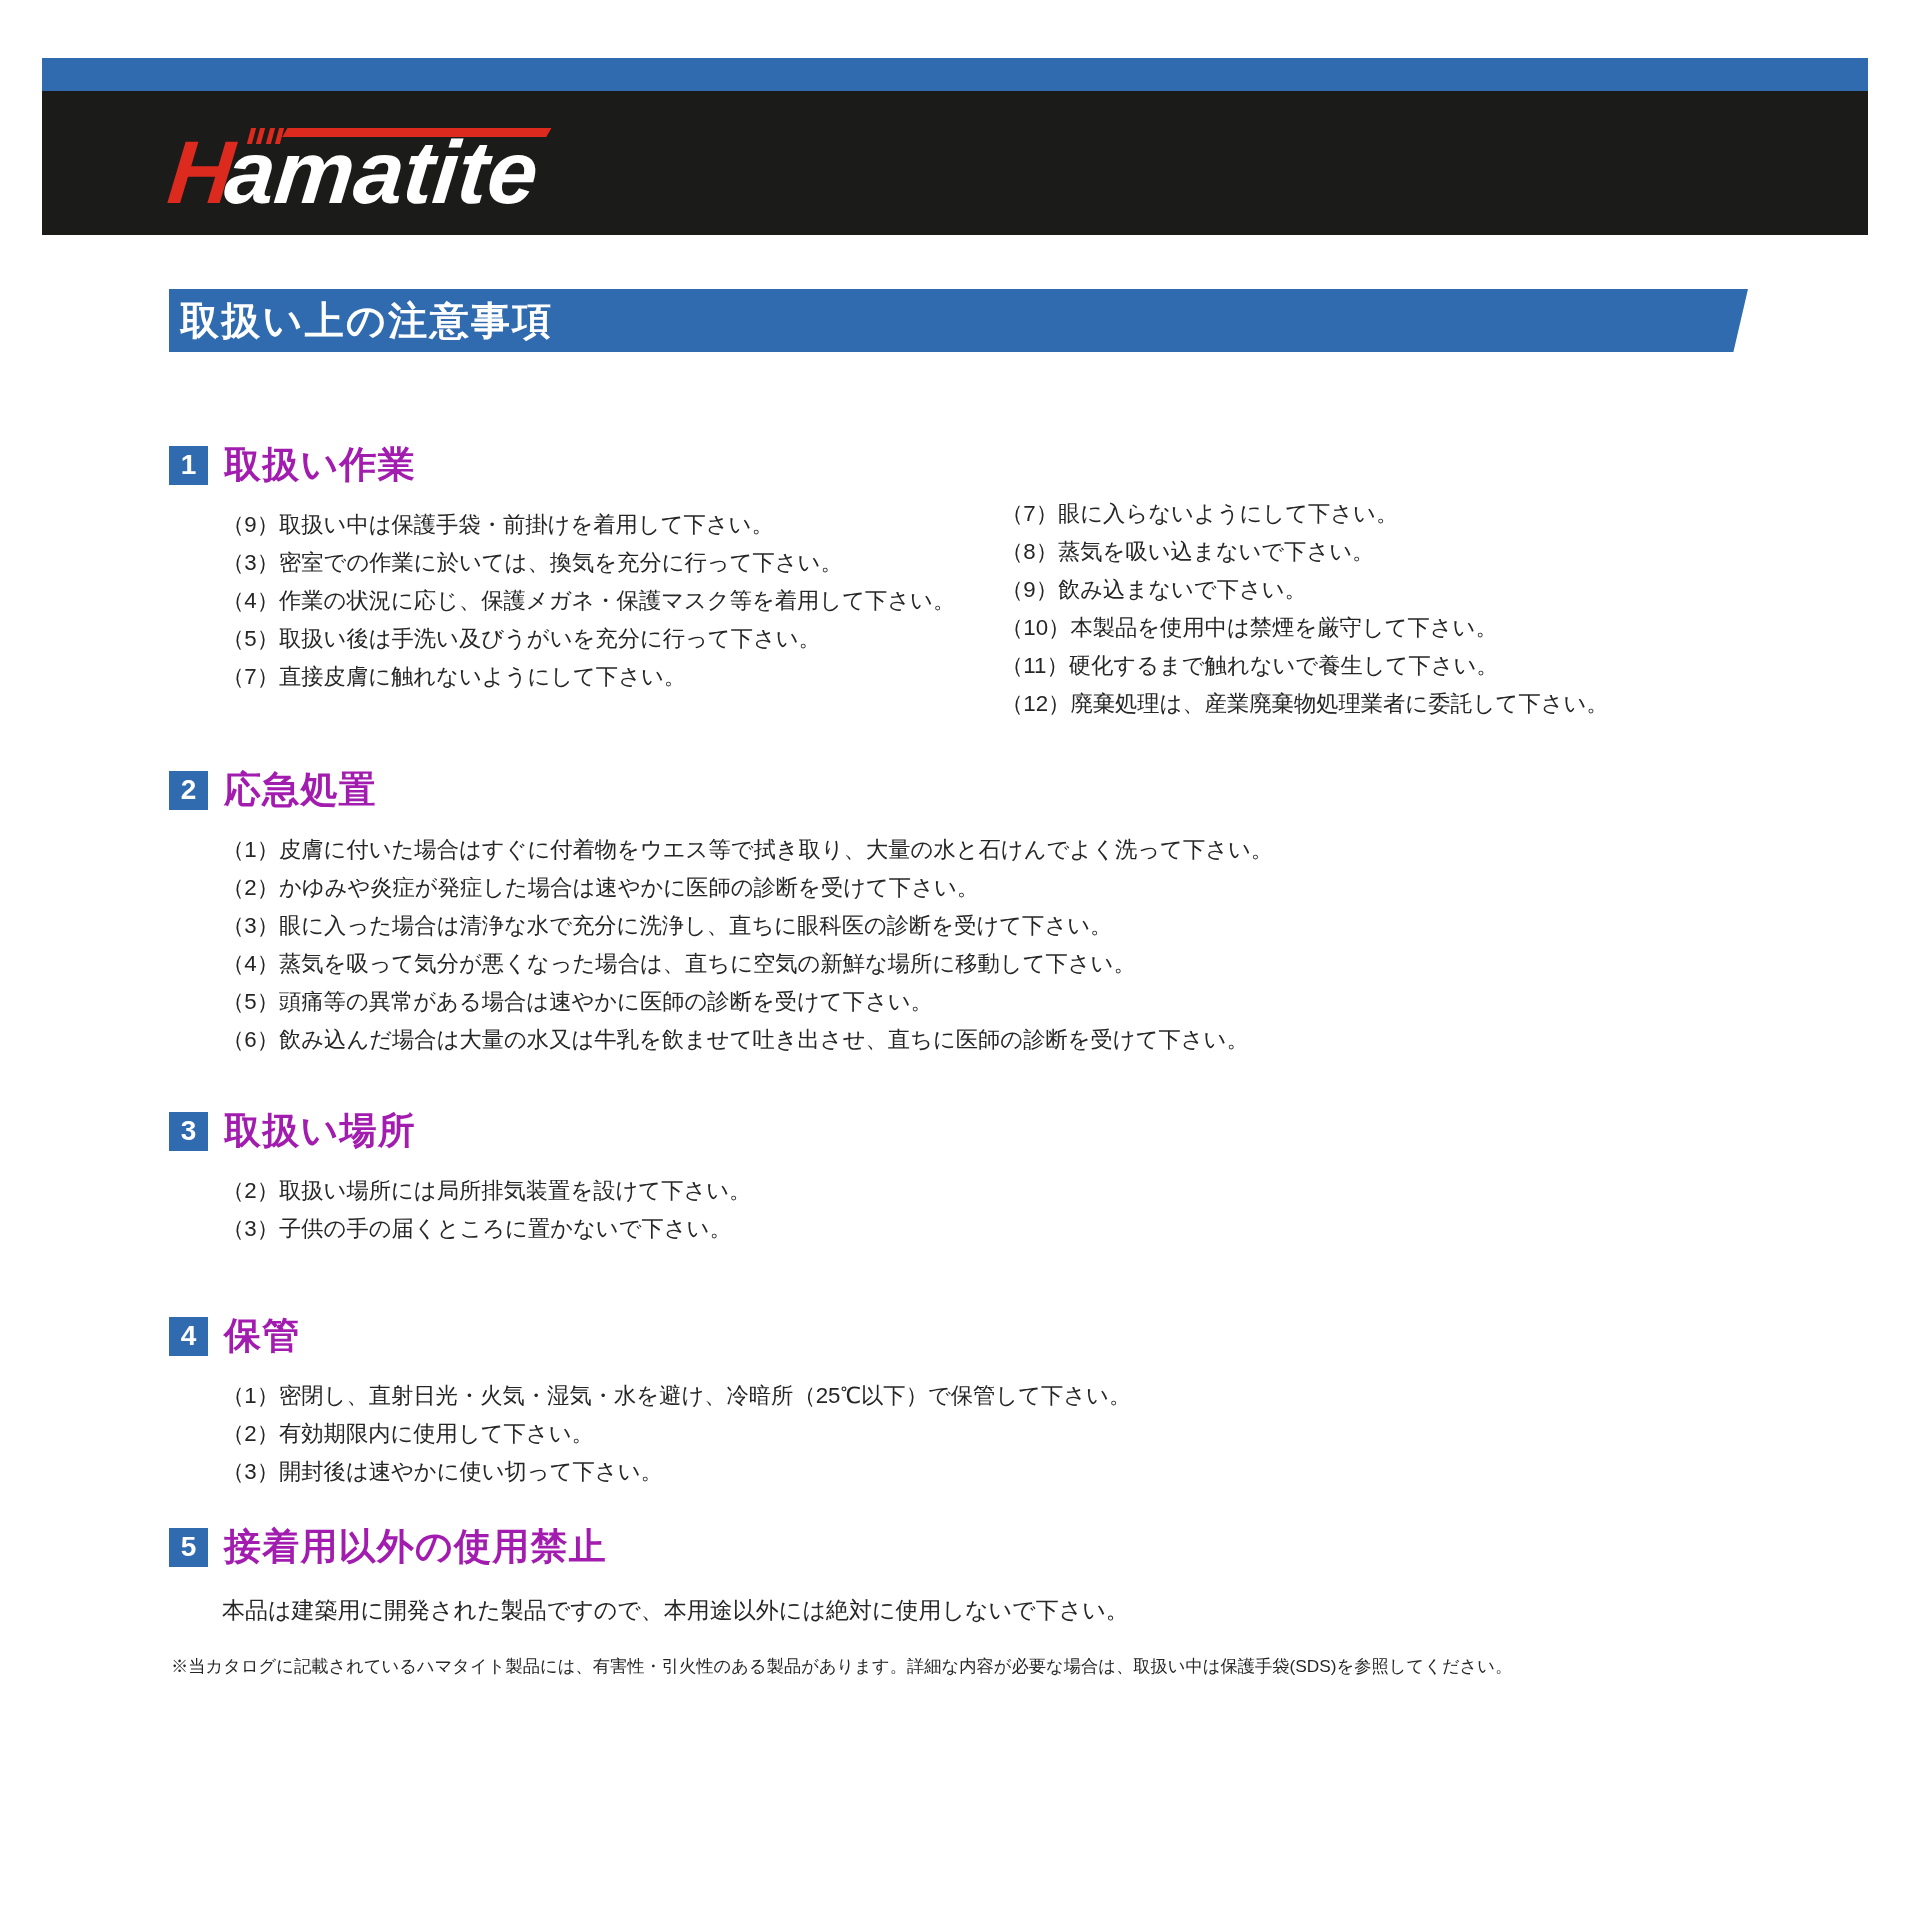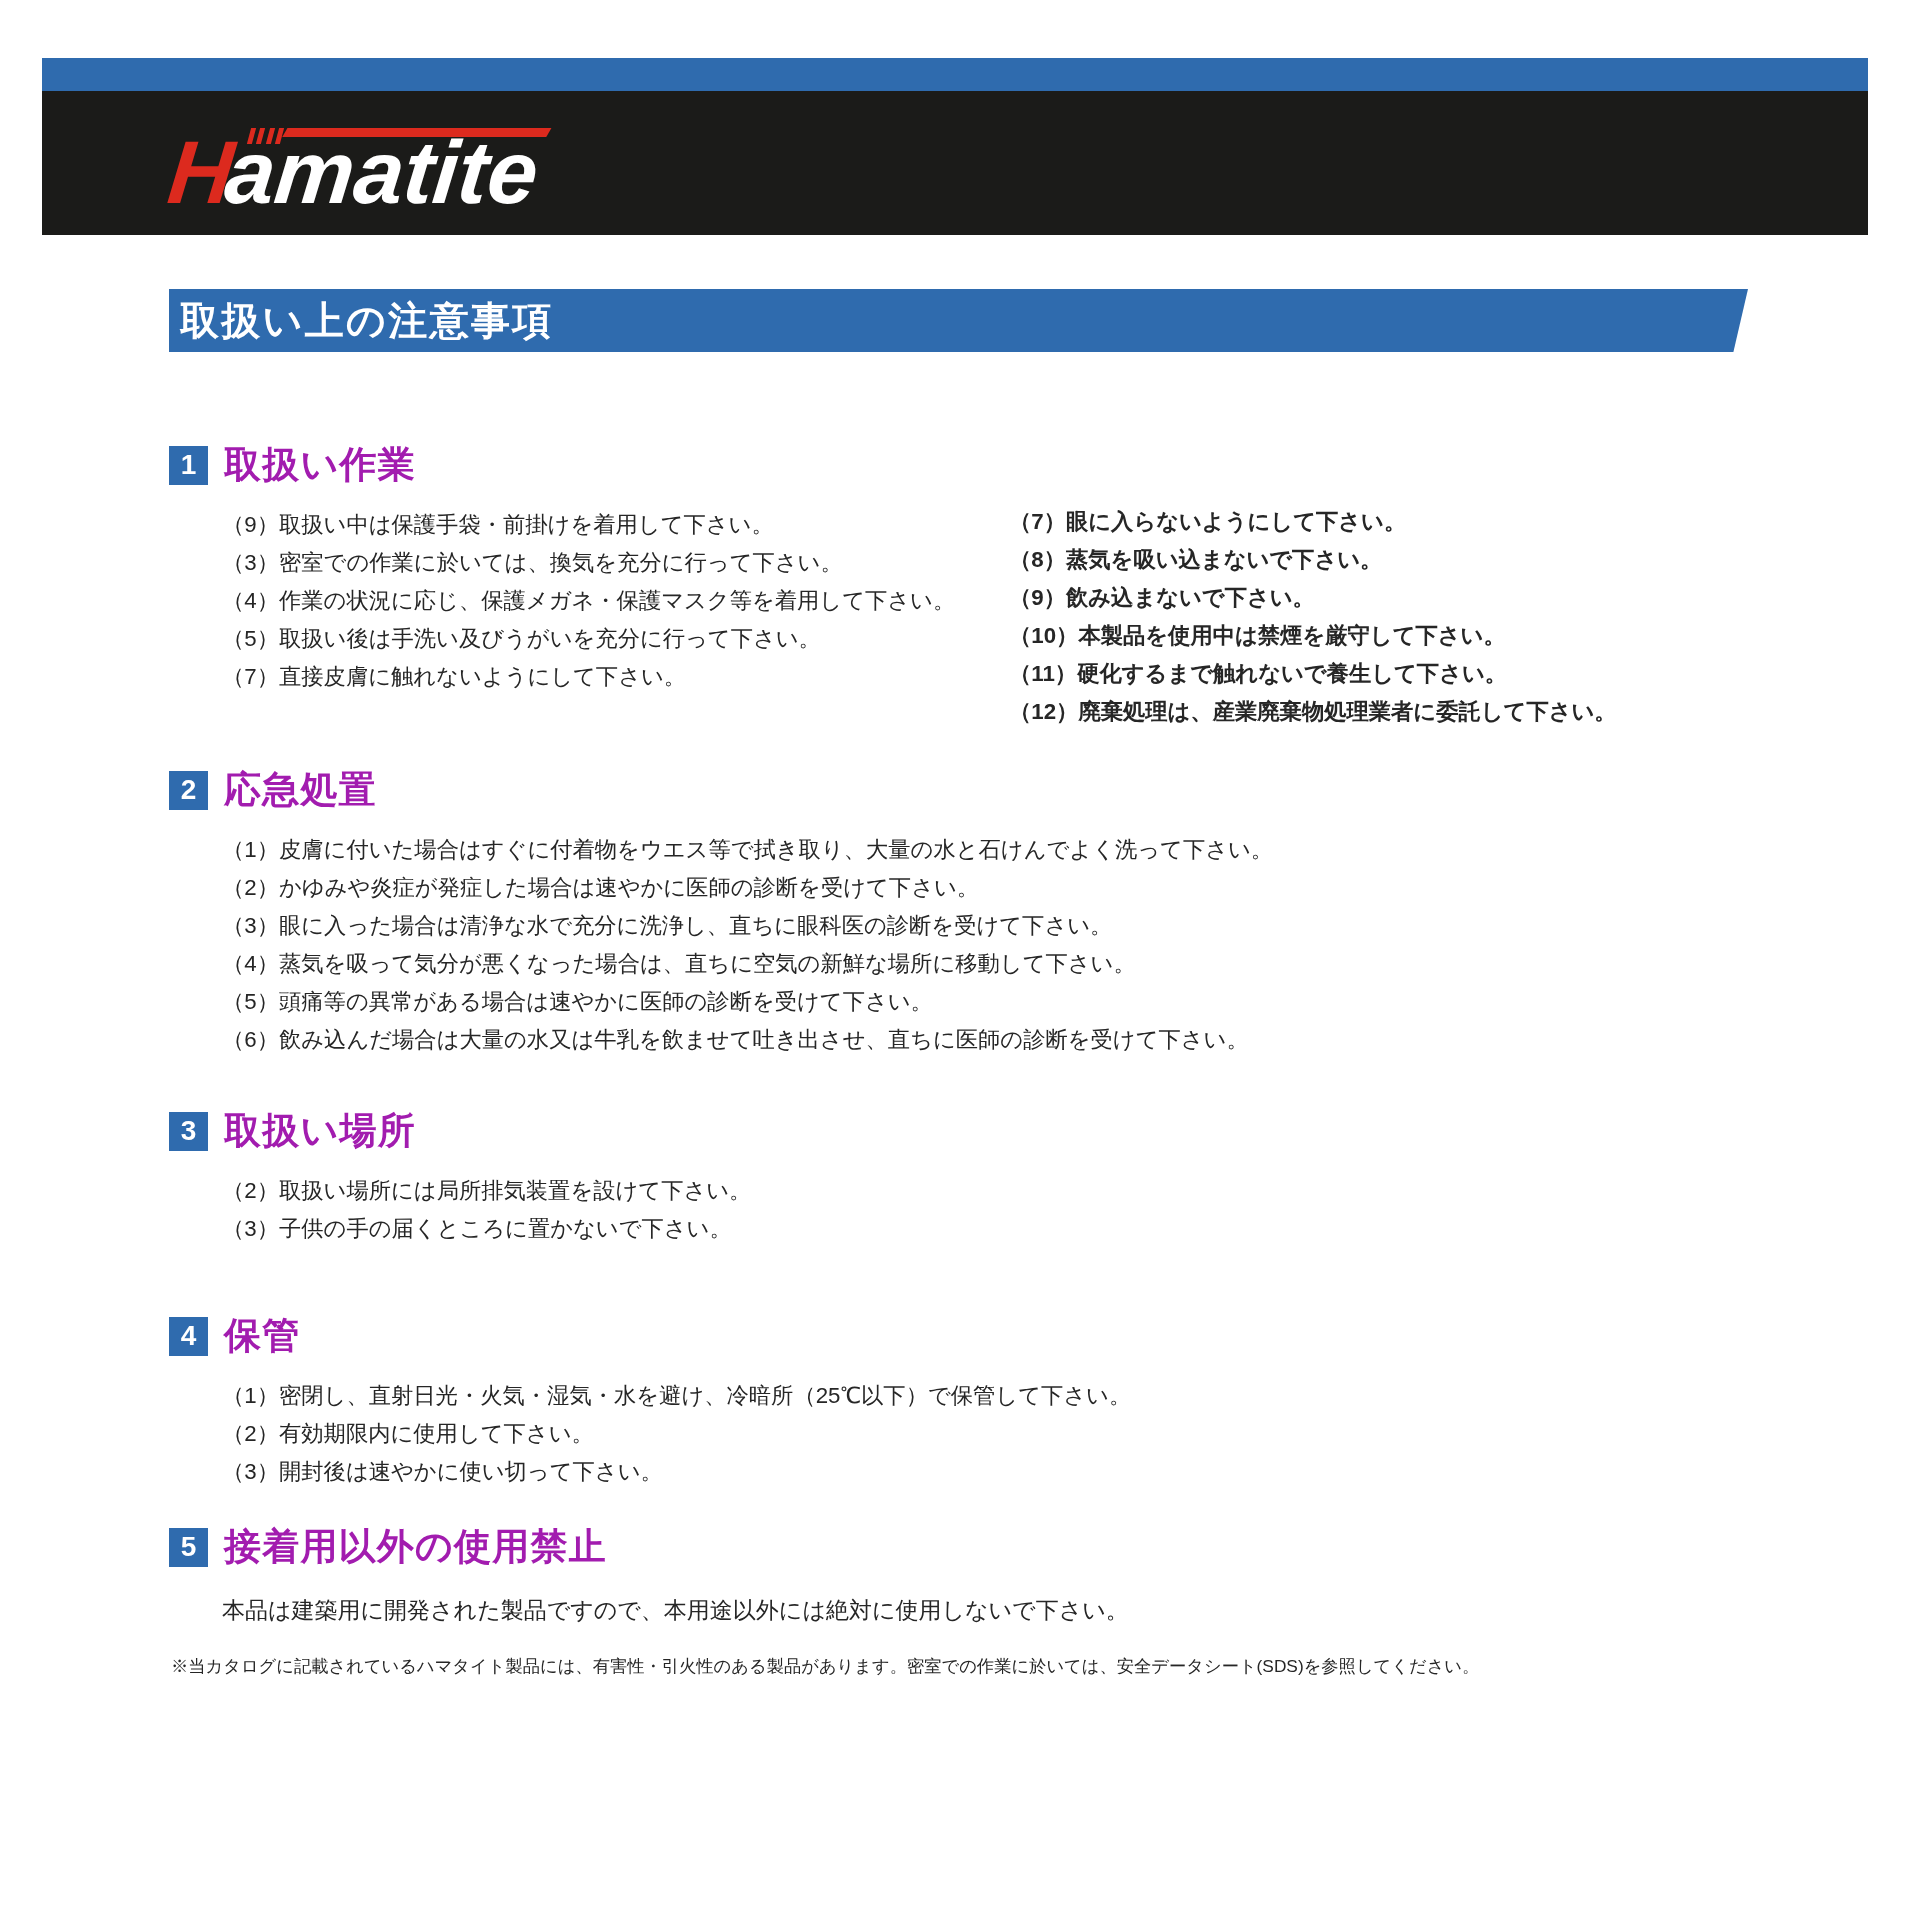--- a/index.html
+++ b/index.html
@@ -26,21 +26,21 @@
   .title-bar span{display:block;padding-left:11px;font-size:39px;font-weight:bold;color:#ffffff;
           line-height:63px;letter-spacing:2.3px;white-space:nowrap;}
 
   
   .sec{position:absolute;left:169px;width:1656px;}
   .sec-head{display:flex;align-items:center;}
   .sec-num{width:39px;height:39px;background:#2F6BAE;color:#fff;font-weight:bold;font-size:28px;
           display:flex;align-items:center;justify-content:center;flex:0 0 auto;}
   .sec-title{margin:0 0 0 16px;font-size:37px;font-weight:bold;color:#a21caf;letter-spacing:1.2px;white-space:nowrap;}
   .sec-items{margin:16px 0 0 53px;font-size:22.3px;line-height:38px;white-space:nowrap;}
-  .col-right{position:absolute;left:832px;top:55px;margin:8px;font-weight:bold;}
+  .col-right{position:absolute;left:832px;top:55px;margin:0;}
   .sec-body{margin:23px 0 0 53px;font-size:23px;white-space:nowrap;}
 
   
   .sds-note{position:absolute;left:171px;top:1654px;font-size:17.3px;white-space:nowrap;}
 </style>
 </head>
 <body>
 
 <div class="page">
 
@@ -123,16 +123,16 @@
   </section>
 
   <section class="sec" style="top:1522px">
     <div class="sec-head">
       <div class="sec-num">5</div>
       <h2 class="sec-title">接着用以外の使用禁止</h2>
     </div>
     <div class="sec-body">本品は建築用に開発された製品ですので、本用途以外には絶対に使用しないで下さい。</div>
   </section>
 
-  <div class="sds-note">※当カタログに記載されているハマタイト製品には、有害性・引火性のある製品があります。密室での作業に於いては、安全データシート(SDS)を参照してください。</div>
+  <div class="sds-note">※当カタログに記載されているハマタイト製品には、有害性・引火性のある製品があります。詳細な内容が必要な場合は、取扱い中は保護手袋(SDS)を参照してください。</div>
 
 </div>
 
 
 </body></html>

